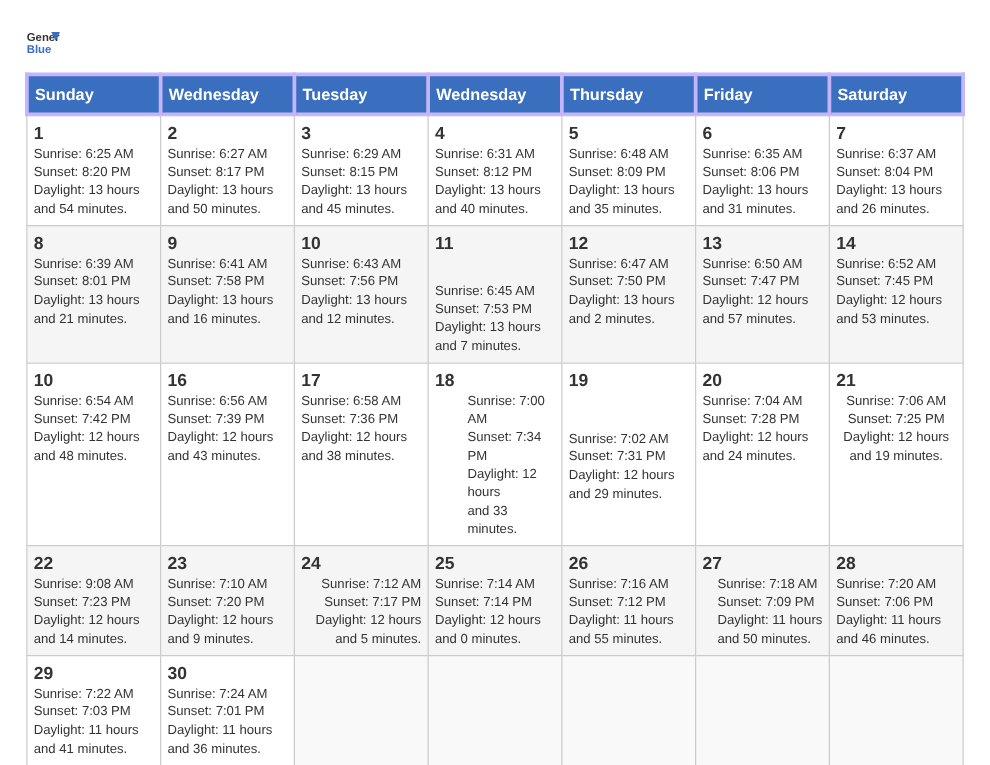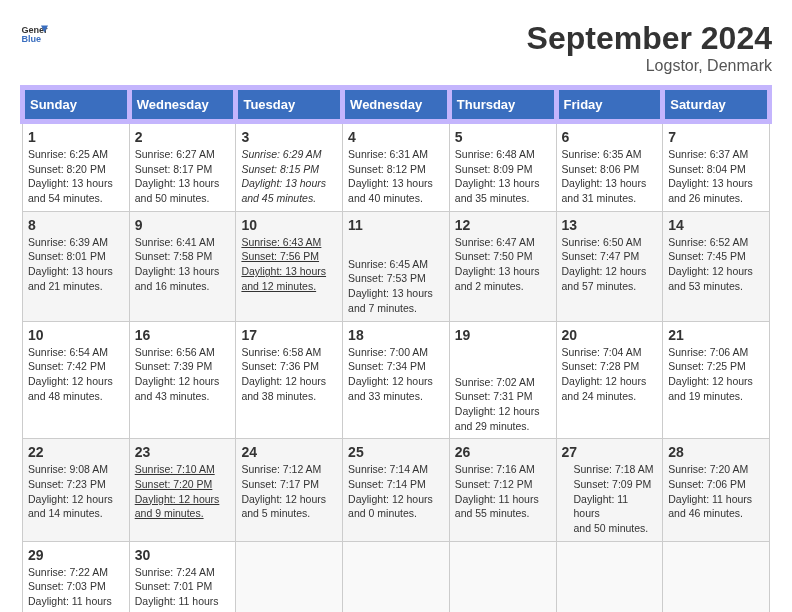--- a/index.html
+++ b/index.html
@@ -42,21 +42,21 @@
       border-collapse: collapse;
       font-size: 11px;
     }
     .calendar-table th {
       background-color: #3a6ebf;
       color: #fff;
       padding: 7px 5px;
       text-align: left;
       font-size: 13px;
       font-weight: bold;
-      border: 5px solid #c4b5fd;
+      border: 3px solid #c4b5fd;
     }
     .calendar-table td {
       border: 1px solid #ccc;
       vertical-align: top;
       padding: 5px;
       width: calc(100% / 7);
       min-height: 80px;
       background: #fff;
     }
     .calendar-table tr:nth-child(even) td {
@@ -82,24 +82,20 @@
 <body>
 
 <div>
   <div class="header-area">
     <div class="logo">
       <svg class="logo-icon" viewBox="0 0 40 40" xmlns="http://www.w3.org/2000/svg">
         <text x="2" y="18" font-size="13" font-weight="bold" fill="#333" font-family="Arial">General</text>
         <text x="2" y="32" font-size="13" font-weight="bold" fill="#3a6ebf" font-family="Arial">Blue</text>
         <polygon points="30,8 40,8 35,18" fill="#3a6ebf"></polygon>
       </svg>
-    </div>
-    <div class="title-area">
-      <div class="month-title">September 2024</div>
-      <div class="location-title">Logstor, Denmark</div>
     </div>
   </div>
 
   <table class="calendar-table">
     <thead>
       <tr>
         <th>Sunday</th>
         <th>Wednesday</th>
         <th>Tuesday</th>
         <th>Wednesday</th>
@@ -119,21 +115,21 @@
           </td>
           <td>
             <span class="day-number">2</span>
             <div class="day-info" style="white-space: pre-line;">Sunrise: 6:27 AM
 Sunset: 8:17 PM
 Daylight: 13 hours
 and 50 minutes.</div>
           </td>
           <td>
             <span class="day-number">3</span>
-            <div class="day-info" style="white-space: pre-line; font-style: italic;">Sunrise: 6:29 AM
+            <div class="day-info" style="white-space: pre-line;">Sunrise: 6:29 AM
 Sunset: 8:15 PM
 Daylight: 13 hours
 and 45 minutes.</div>
           </td>
           <td>
             <span class="day-number">4</span>
             <div class="day-info" style="white-space: pre-line;">Sunrise: 6:31 AM
 Sunset: 8:12 PM
 Daylight: 13 hours
 and 40 minutes.</div>
@@ -170,21 +166,21 @@
           </td>
           <td>
             <span class="day-number">9</span>
             <div class="day-info" style="white-space: pre-line;">Sunrise: 6:41 AM
 Sunset: 7:58 PM
 Daylight: 13 hours
 and 16 minutes.</div>
           </td>
           <td>
             <span class="day-number">10</span>
-            <div class="day-info" style="white-space: pre-line; text-decoration: underline;">Sunrise: 6:43 AM
+            <div class="day-info" style="white-space: pre-line;">Sunrise: 6:43 AM
 Sunset: 7:56 PM
 Daylight: 13 hours
 and 12 minutes.</div>
           </td>
           <td>
             <span class="day-number">11</span>
             <div class="day-info" style="white-space: pre-line; margin-top: 24px;">Sunrise: 6:45 AM
 Sunset: 7:53 PM
 Daylight: 13 hours
 and 7 minutes.</div>
@@ -228,65 +224,65 @@
           </td>
           <td>
             <span class="day-number">17</span>
             <div class="day-info" style="white-space: pre-line;">Sunrise: 6:58 AM
 Sunset: 7:36 PM
 Daylight: 12 hours
 and 38 minutes.</div>
           </td>
           <td>
             <span class="day-number">18</span>
-            <div class="day-info" style="white-space: pre-line;">Sunrise: 7:00 AM
+            <div class="day-info" style="white-space: pre-line; margin-left: 26px;">Sunrise: 7:00 AM
 Sunset: 7:34 PM
 Daylight: 12 hours
 and 33 minutes.</div>
           </td>
           <td>
             <span class="day-number">19</span>
             <div class="day-info" style="white-space: pre-line; margin-top: 32px;">Sunrise: 7:02 AM
 Sunset: 7:31 PM
 Daylight: 12 hours
 and 29 minutes.</div>
           </td>
           <td>
             <span class="day-number">20</span>
             <div class="day-info" style="white-space: pre-line;">Sunrise: 7:04 AM
 Sunset: 7:28 PM
 Daylight: 12 hours
 and 24 minutes.</div>
           </td>
           <td>
             <span class="day-number">21</span>
-            <div class="day-info" style="white-space: pre-line;">Sunrise: 7:06 AM
+            <div class="day-info" style="white-space: pre-line; text-align: center;">Sunrise: 7:06 AM
 Sunset: 7:25 PM
 Daylight: 12 hours
 and 19 minutes.</div>
           </td>
         </tr>
         <tr>
           <td>
             <span class="day-number">22</span>
             <div class="day-info" style="white-space: pre-line;">Sunrise: 9:08 AM
 Sunset: 7:23 PM
 Daylight: 12 hours
 and 14 minutes.</div>
           </td>
           <td>
             <span class="day-number">23</span>
-            <div class="day-info" style="white-space: pre-line; text-decoration: underline;">Sunrise: 7:10 AM
+            <div class="day-info" style="white-space: pre-line;">Sunrise: 7:10 AM
 Sunset: 7:20 PM
 Daylight: 12 hours
 and 9 minutes.</div>
           </td>
           <td>
             <span class="day-number">24</span>
-            <div class="day-info" style="white-space: pre-line;">Sunrise: 7:12 AM
+            <div class="day-info" style="white-space: pre-line; text-align: right;">Sunrise: 7:12 AM
 Sunset: 7:17 PM
 Daylight: 12 hours
 and 5 minutes.</div>
           </td>
           <td>
             <span class="day-number">25</span>
             <div class="day-info" style="white-space: pre-line;">Sunrise: 7:14 AM
 Sunset: 7:14 PM
 Daylight: 12 hours
 and 0 minutes.</div>

